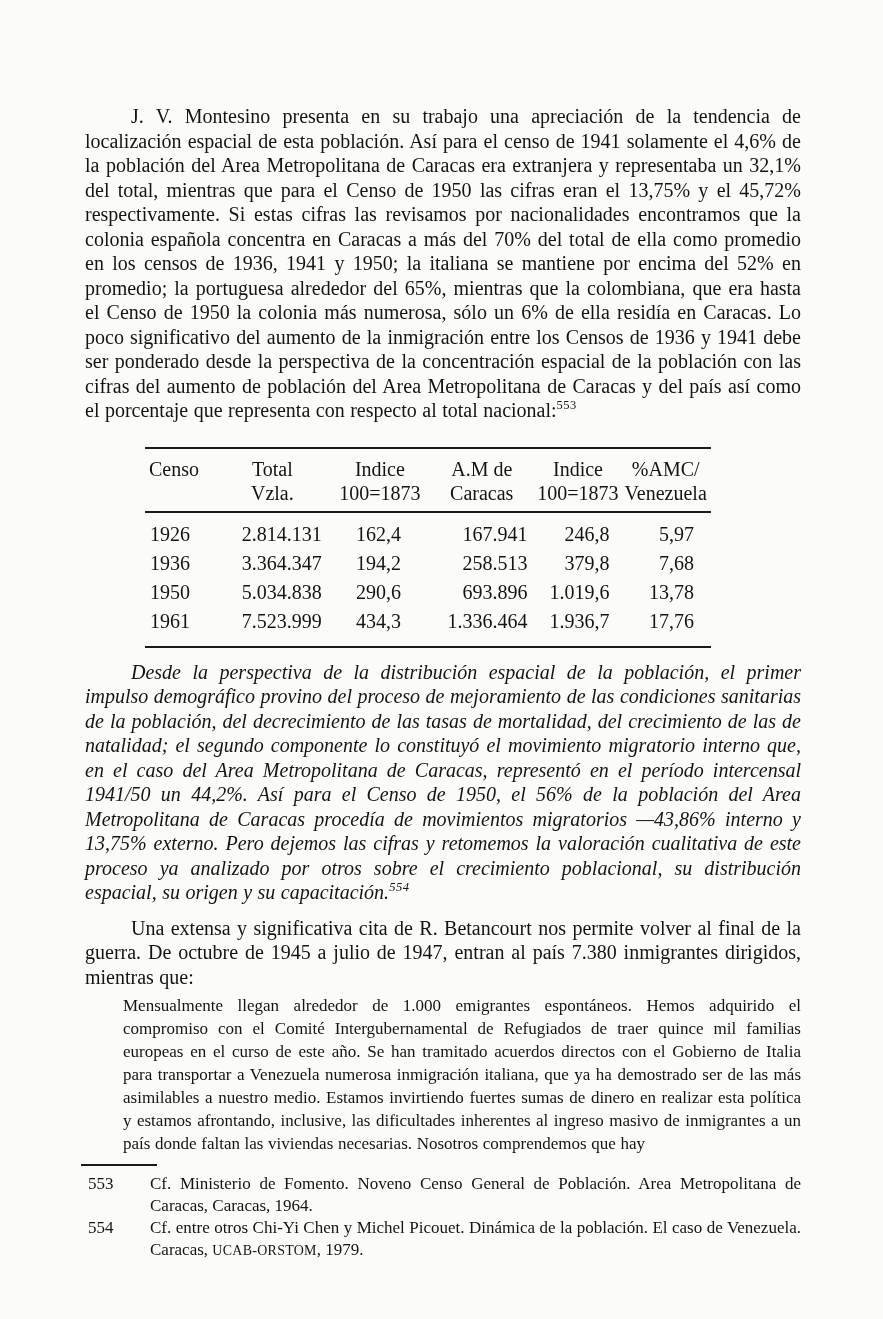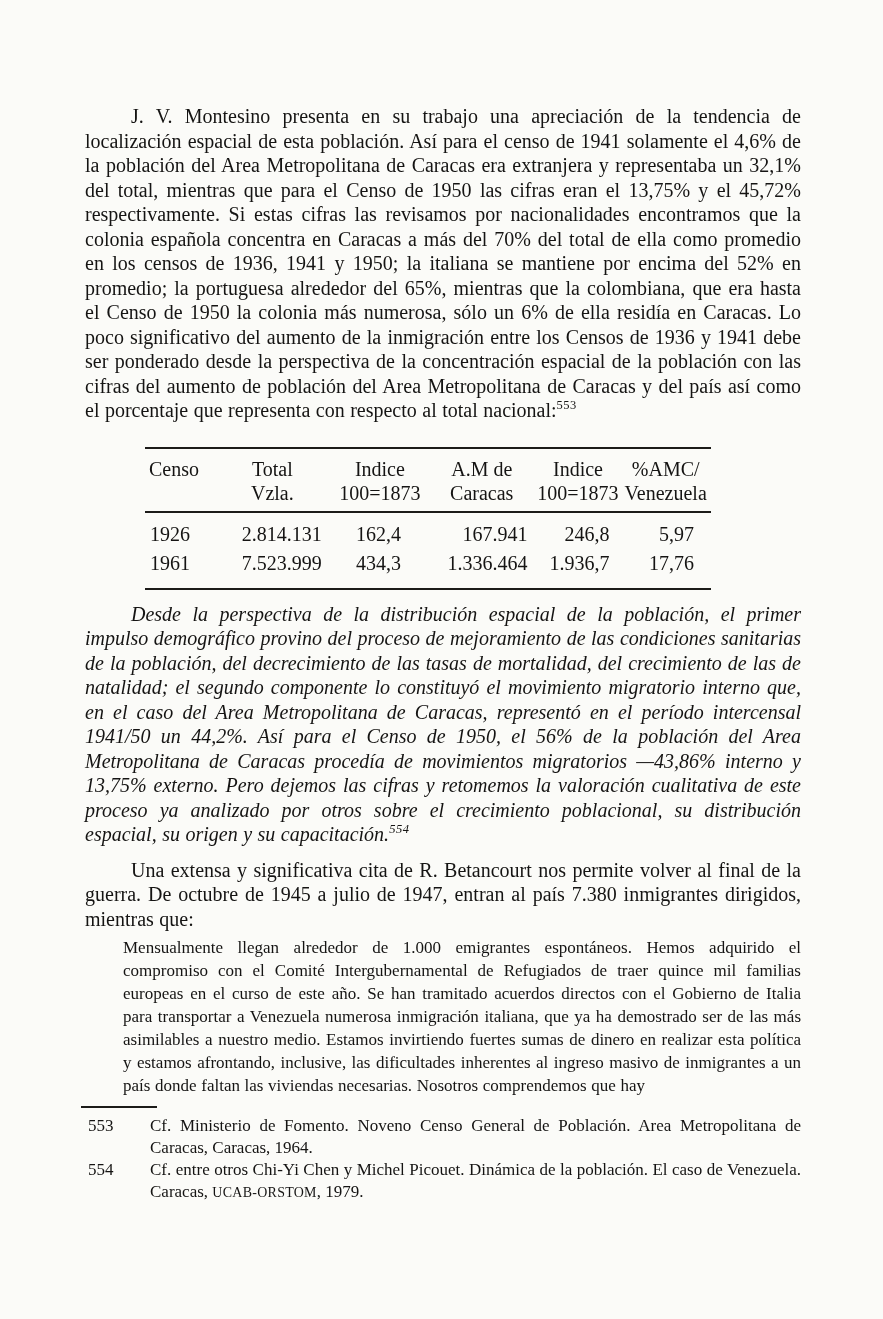--- a/index.html
+++ b/index.html
@@ -146,20 +146,36 @@
       <tbody id="tbl-body">
           <tr>
             <td>1926</td>
             <td>2.814.131</td>
             <td>162,4</td>
             <td>167.941</td>
             <td>246,8</td>
             <td>5,97</td>
           </tr>
           <tr>
+            <td>1936</td>
+            <td>3.364.347</td>
+            <td>194,2</td>
+            <td>258.513</td>
+            <td>379,8</td>
+            <td>7,68</td>
+          </tr>
+          <tr>
+            <td>1950</td>
+            <td>5.034.838</td>
+            <td>290,6</td>
+            <td>693.896</td>
+            <td>1.019,6</td>
+            <td>13,78</td>
+          </tr>
+          <tr>
             <td>1961</td>
             <td>7.523.999</td>
             <td>434,3</td>
             <td>1.336.464</td>
             <td>1.936,7</td>
             <td>17,76</td>
           </tr>
         </tbody>
     </table>
   </div>

